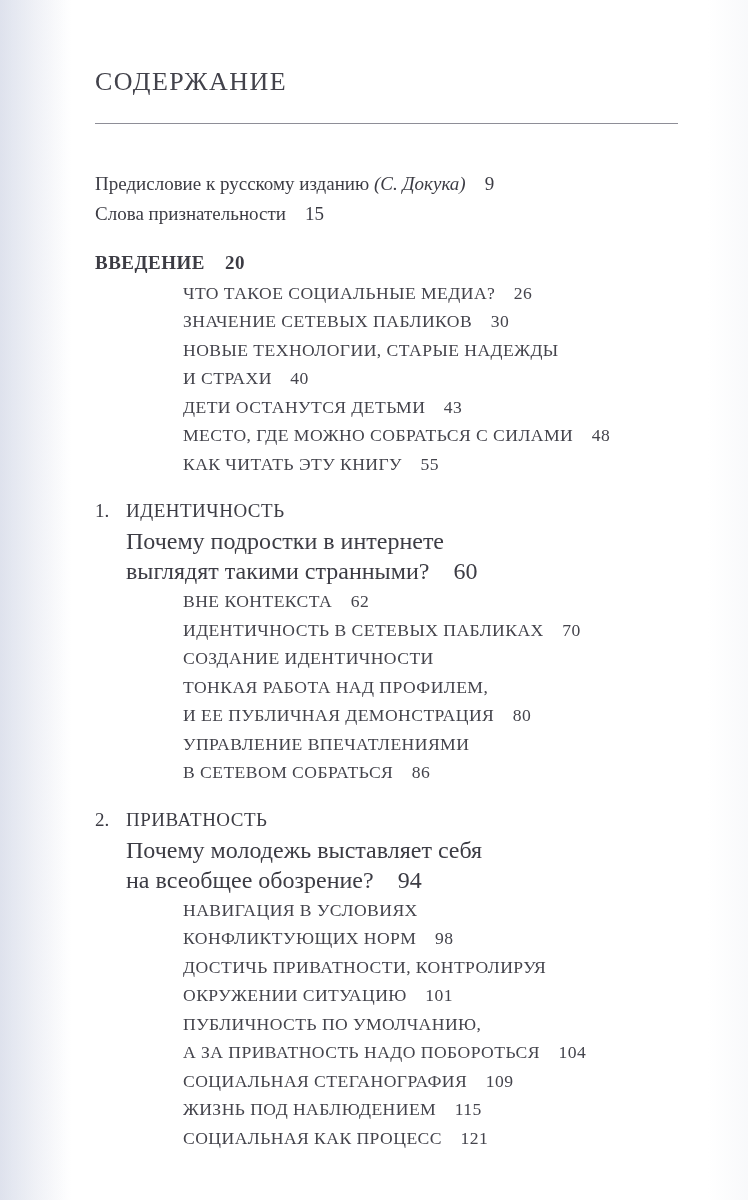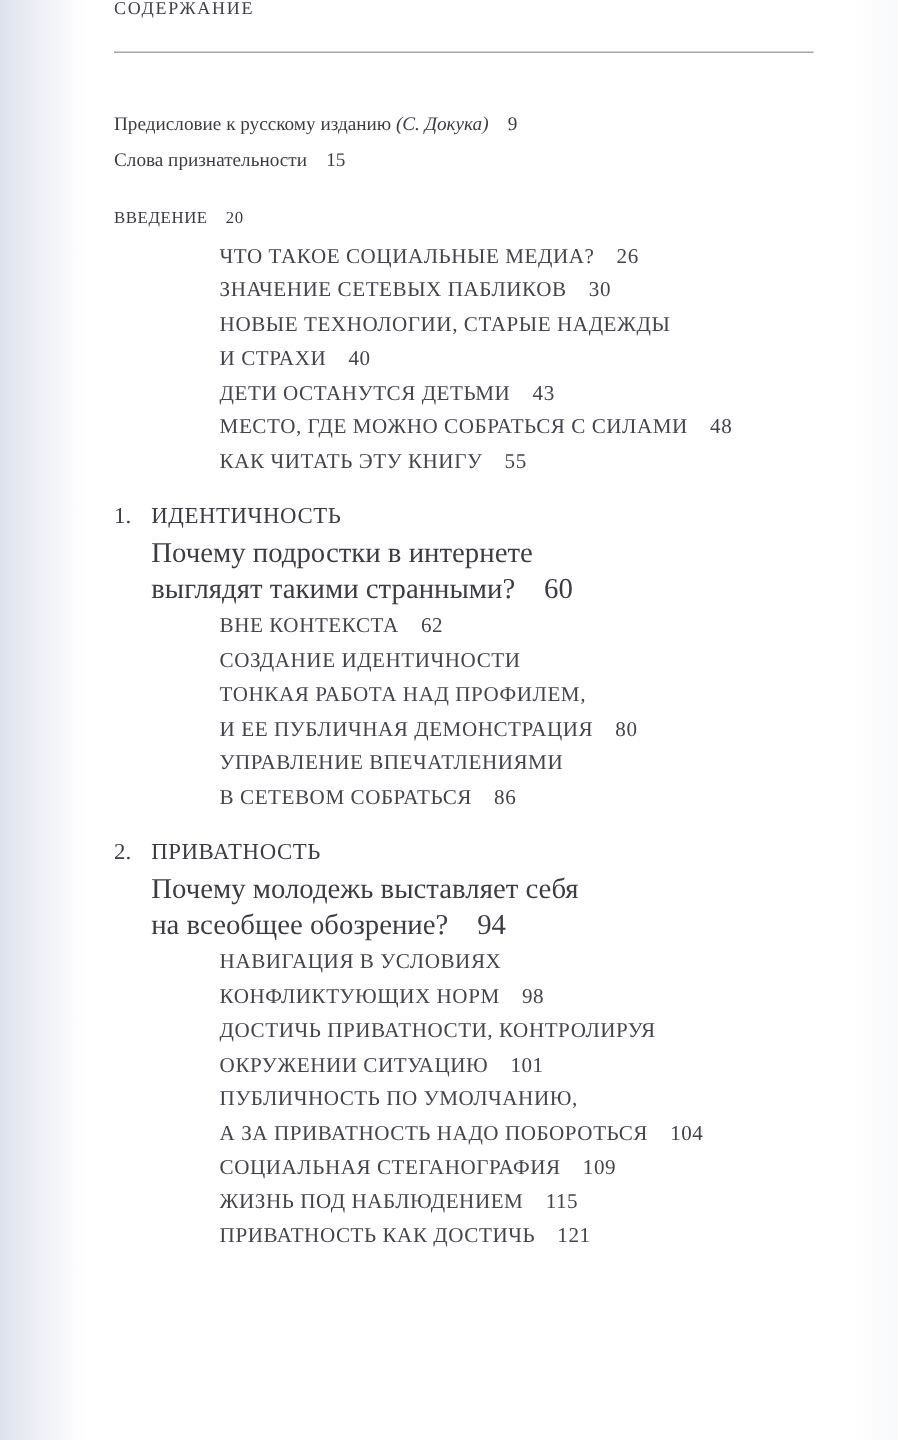--- a/index.html
+++ b/index.html
@@ -47,21 +47,22 @@
   .content {
     position: absolute;
     left: 95px;
     top: 0;
     width: 600px;
   }
 
   
   .toc-heading {
     margin: 0;
-    font-size: 15px;
+    padding-top: 68px;
+    font-size: 26px;
     font-weight: normal;
     letter-spacing: 1.45px;
     color: #42424b;
     line-height: 1.1;
     white-space: pre;
   }
 
   .rule {
     margin-top: 26px;
     width: 583px;
@@ -73,39 +74,40 @@
   .toc-body {
     margin-top: 45px;
   }
   .group {
     margin-bottom: 18px;
   }
   .group:last-child { margin-bottom: 0; }
 
   
   .front-line {
-    font-size: 16px;
+    font-size: 19px;
     line-height: 30px;
     color: #3c3c44;
     white-space: pre-wrap;
   }
   .front-line .author {
     font-style: italic;
   }
   .pg {
     white-space: pre;
   }
 
   
   .part-title {
-    font-size: 14px;
+    font-size: 19px;
     line-height: 31px;
     letter-spacing: 0.5px;
     color: #3c3c44;
     white-space: pre;
+    font-weight: bold;
   }
 
   
   .chapter-head {
     display: flex;
     align-items: baseline;
     font-size: 19px;
     line-height: 30px;
     letter-spacing: 0.5px;
     color: #3c3c44;
@@ -180,20 +182,21 @@
       <div id="chapters-container">
           <div class="group">
             <div class="chapter-head">
               <span class="chapter-num">1.</span>
               <span class="chapter-title">ИДЕНТИЧНОСТЬ</span>
             </div>
             <div class="chapter-sub"><span>Почему подростки в интернете</span></div>
             <div class="chapter-sub"><span>выглядят такими странными?</span><span class="pg">  60</span></div>
             <div class="sections">
               <div class="section-line"><span>ВНЕ КОНТЕКСТА</span><span class="pg">  62</span></div>
+              <div class="section-line"><span>ИДЕНТИЧНОСТЬ В СЕТЕВЫХ ПАБЛИКАХ</span><span class="pg">  70</span></div>
               <div class="section-line cont"><span>СОЗДАНИЕ ИДЕНТИЧНОСТИ</span></div>
               <div class="section-line"><span>ТОНКАЯ РАБОТА НАД ПРОФИЛЕМ,</span></div>
               <div class="section-line cont"><span>И ЕЕ ПУБЛИЧНАЯ ДЕМОНСТРАЦИЯ</span><span class="pg">  80</span></div>
               <div class="section-line"><span>УПРАВЛЕНИЕ ВПЕЧАТЛЕНИЯМИ</span></div>
               <div class="section-line cont"><span>В СЕТЕВОМ СОБРАТЬСЯ</span><span class="pg">  86</span></div>
             </div>
           </div>
           <div class="group">
             <div class="chapter-head">
               <span class="chapter-num">2.</span>
@@ -203,20 +206,20 @@
             <div class="chapter-sub"><span>на всеобщее обозрение?</span><span class="pg">  94</span></div>
             <div class="sections">
               <div class="section-line"><span>НАВИГАЦИЯ В УСЛОВИЯХ</span></div>
               <div class="section-line cont"><span>КОНФЛИКТУЮЩИХ НОРМ</span><span class="pg">  98</span></div>
               <div class="section-line"><span>ДОСТИЧЬ ПРИВАТНОСТИ, КОНТРОЛИРУЯ</span></div>
               <div class="section-line cont"><span>ОКРУЖЕНИИ СИТУАЦИЮ</span><span class="pg">  101</span></div>
               <div class="section-line"><span>ПУБЛИЧНОСТЬ ПО УМОЛЧАНИЮ,</span></div>
               <div class="section-line cont"><span>А ЗА ПРИВАТНОСТЬ НАДО ПОБОРОТЬСЯ</span><span class="pg">  104</span></div>
               <div class="section-line"><span>СОЦИАЛЬНАЯ СТЕГАНОГРАФИЯ</span><span class="pg">  109</span></div>
               <div class="section-line"><span>ЖИЗНЬ ПОД НАБЛЮДЕНИЕМ</span><span class="pg">  115</span></div>
-              <div class="section-line"><span>ПРИВАТНОСТЬ КАК ДОСТИЧЬ</span><span class="pg">  121</span></div>
+              <div class="section-line"><span>СОЦИАЛЬНАЯ КАК ПРОЦЕСС</span><span class="pg">  121</span></div>
             </div>
           </div>
         </div>
 
     </div>
   </div>
 </div>
 
 </body></html>

